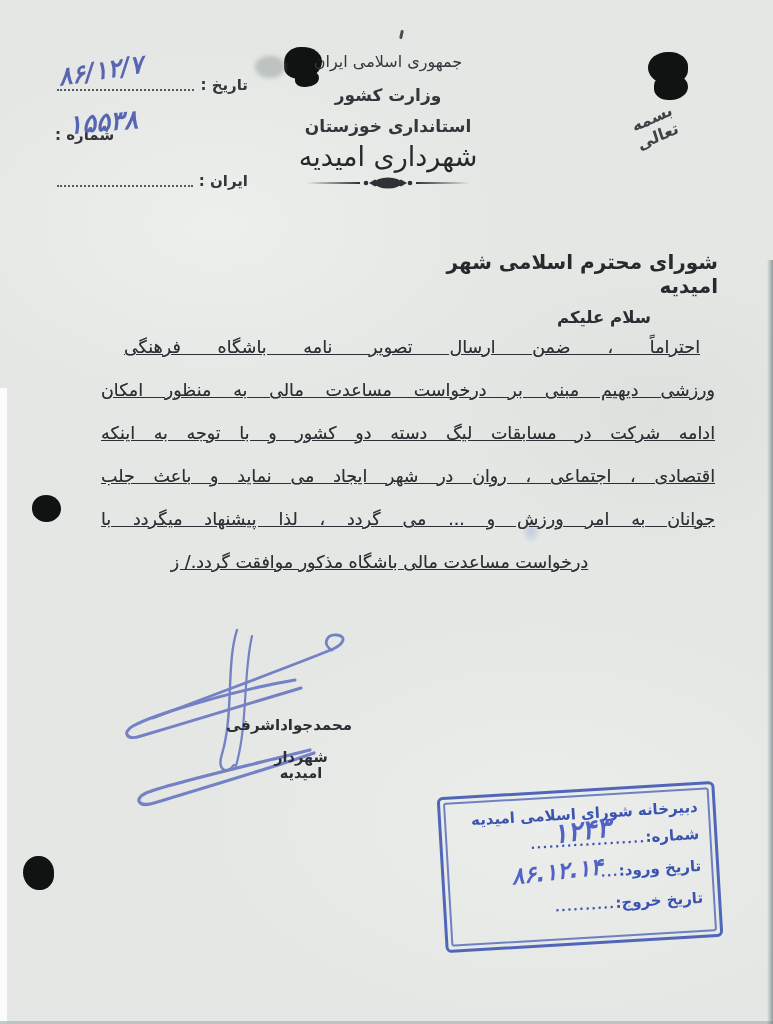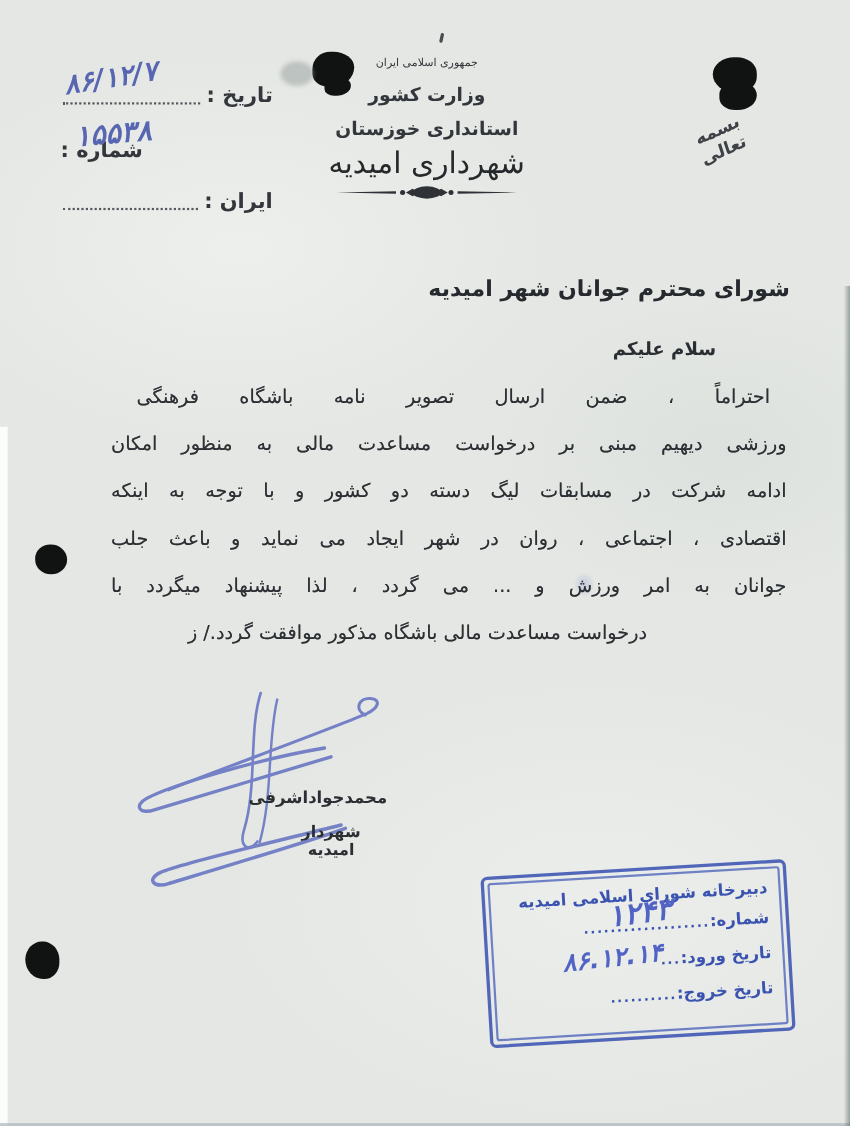--- a/index.html
+++ b/index.html
@@ -17,41 +17,41 @@
 
   
   .blob{background:#101312; position:absolute;}
   .edge-left{position:absolute; left:0; top:388px; width:7px; height:636px; background:#fbfcfb;}
   .edge-bottom{position:absolute; left:0; bottom:0; width:773px; height:3px; background:#aeb9bd; opacity:.75;}
   .edge-right{position:absolute; right:0; top:260px; bottom:0; width:6px;
     background:linear-gradient(to left, rgba(90,105,112,.6), rgba(90,105,112,0)); }
 
   
   .letterhead{left:238px; top:52px; width:300px; text-align:center; color:#33373b;}
-  .lh-country{font-size:10px; letter-spacing:.5px;}
+  .lh-country{font-size:16px; letter-spacing:.5px;}
   .lh-ministry{font-size:17px; font-weight:bold; margin-top:14px;}
   .lh-governorate{font-size:17px; font-weight:bold; margin-top:11px;}
   .lh-municipality{font-size:27px; font-weight:normal; margin-top:5px; color:#26292c;}
   .lh-ornament{margin-top:3px;}
 
   
   .bismillah{left:612px; top:108px; width:86px; text-align:center;
     transform:rotate(-24deg) skewX(-6deg); font-size:16px; font-weight:bold; color:#3e4246;}
 
   
-  .meta-row{display:flex; align-items:flex-end; direction:rtl; color:#33373b; font-weight:bold; font-size:19px;}
+  .meta-row{display:flex; align-items:flex-end; direction:rtl; color:#33373b; font-weight:bold; font-size:15px;}
   .meta-label{white-space:nowrap;}
   .leader{flex:1; border-bottom:2px dotted #55595d; height:13px; margin:0 6px 3px 2px;}
   .hand{color:#5866b2; font-style:italic; font-weight:bold;}
 
   
   .recipient{left:388px; top:250px; width:330px; text-align:right; font-weight:bold; font-size:20px; color:#26292d;}
   .salutation{left:545px; top:308px; width:118px; text-align:center; font-weight:bold; font-size:16.5px; color:#2a2d31;}
-  .body{left:101px; top:340px; width:614px; font-size:17.5px; color:#2c2f33;
-    text-shadow:0 0 .4px rgba(44,47,51,.55);}
+  .body{left:101px; top:326px; width:614px; font-size:17.5px; color:#2c2f33;
+    text-shadow:0 0 .4px rgba(44,47,51,.55);text-decoration:underline;}
   .body .bl{line-height:43px; height:43px; white-space:nowrap;}
   .bl-just{white-space:normal; text-align:justify; text-align-last:justify;}
   .bl-first{padding-right:15px; padding-left:23px;}
   .bl-last{text-align:center; padding-right:57px;}
 
   
   .sig-name{left:252px; top:716px; width:100px; text-align:right; font-weight:bold; font-size:15px; color:#2b2e32;}
   .sig-title{left:258px; top:749px; width:86px; text-align:center; font-weight:bold; font-size:14.5px; color:#2b2e32;}
 
   
@@ -117,21 +117,21 @@
     <span class="meta-label">شماره :</span>
     <span class="leader"></span>
   </div>
   <div class="abs hand" style="left:68px; top:107px; font-size:26px; transform:rotate(-5deg); letter-spacing:2px;">۱۵۵۳۸</div>
 
   <div class="abs meta-row" style="left:55px; top:172px; width:193px;">
     <span class="meta-label">ایران :</span>
     <span class="leader"></span>
   </div>
 
-  <div class="abs recipient rtl">شورای محترم جوانان شهر امیدیه</div>
+  <div class="abs recipient rtl">شورای محترم اسلامی شهر امیدیه</div>
   <div class="abs salutation rtl">سلام علیکم</div>
 
   <div class="abs body rtl">
     <div class="bl bl-just bl-first">احتراماً ، ضمن ارسال تصویر نامه باشگاه فرهنگی</div>
     <div class="bl bl-just">ورزشی دیهیم مبنی بر درخواست مساعدت مالی به منظور امکان</div>
     <div class="bl bl-just">ادامه شرکت در مسابقات لیگ دسته دو کشور و با توجه به اینکه</div>
     <div class="bl bl-just">اقتصادی ، اجتماعی ، روان در شهر ایجاد می نماید و باعث جلب</div>
     <div class="bl bl-just">جوانان به امر ورزش و ... می گردد ، لذا پیشنهاد میگردد با</div>
     <div class="bl bl-last">درخواست مساعدت مالی باشگاه مذکور موافقت گردد./ ز</div>
   </div>

